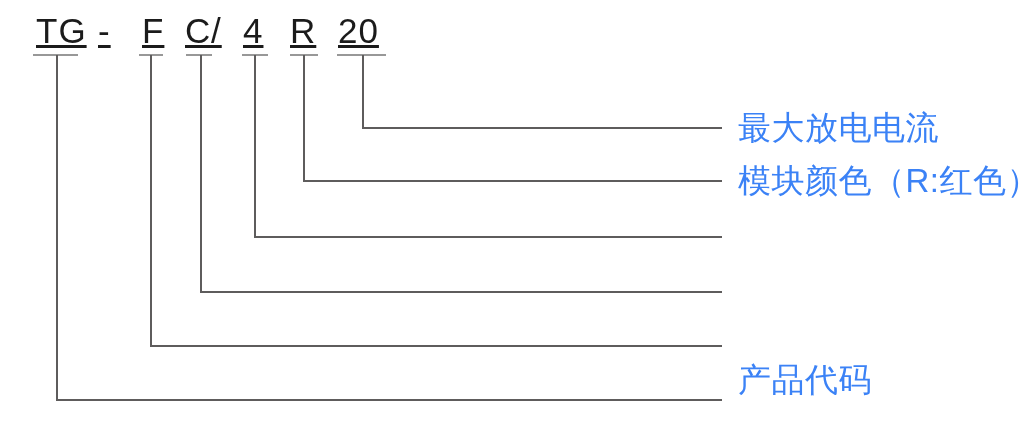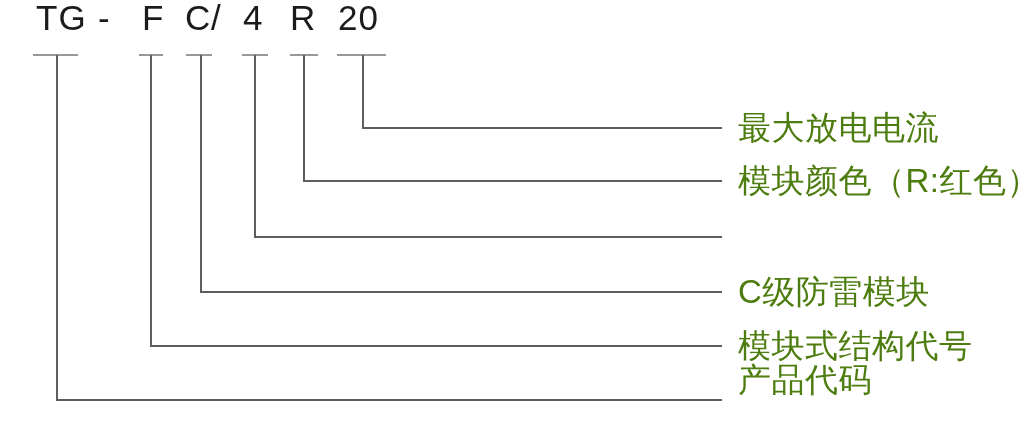--- a/index.html
+++ b/index.html
@@ -10,27 +10,28 @@
   }
   .stage {
     position: relative;
     width: 1032px;
     height: 436px;
     background: #ffffff;
     overflow: hidden;
   }
   .code-seg {
     position: absolute;
-    top: 0;
+    top: 13px;
     font-size: 35px;
     line-height: 36px;
     font-weight: 500;
     color: #1b1b1b;
     letter-spacing: 1px;
     white-space: nowrap;
+    text-decoration: underline;
   }
   .connector-svg {
     position: absolute;
     left: 0;
     top: 0;
     width: 1032px;
     height: 436px;
   }
   .connector-svg polyline {
     fill: none;
@@ -40,21 +41,21 @@
   .connector-svg line {
     stroke: #989898;
     stroke-width: 2;
   }
   .leader-label {
     position: absolute;
     left: 738px;
     height: 40px;
     line-height: 40px;
     font-size: 33px;
-    color: #4d7c0f;
+    color: #3b82f6;
     letter-spacing: 0.5px;
     white-space: nowrap;
   }
 </style>
 </head>
 <body>
 
 <div class="stage">
 
   <span class="code-seg" style="left:36px">TG</span>
@@ -77,17 +78,15 @@
     <polyline points="363,55 363,128 722,128"></polyline>
     <polyline points="304,55 304,181 722,181"></polyline>
     <polyline points="255,55 255,237 722,237"></polyline>
     <polyline points="201,55 201,292 722,292"></polyline>
     <polyline points="151,55 151,346 722,346"></polyline>
     <polyline points="57,55  57,400  722,400"></polyline>
   </svg>
 
   <div class="leader-label" style="top:108px">最大放电电流</div>
   <div class="leader-label" style="top:161px">模块颜色（R:红色）</div>
-  <div class="leader-label" style="top:272px">C级防雷模块</div>
-  <div class="leader-label" style="top:326px">模块式结构代号</div>
   <div class="leader-label" style="top:360px">产品代码</div>
 
 </div>
 
 </body></html>

